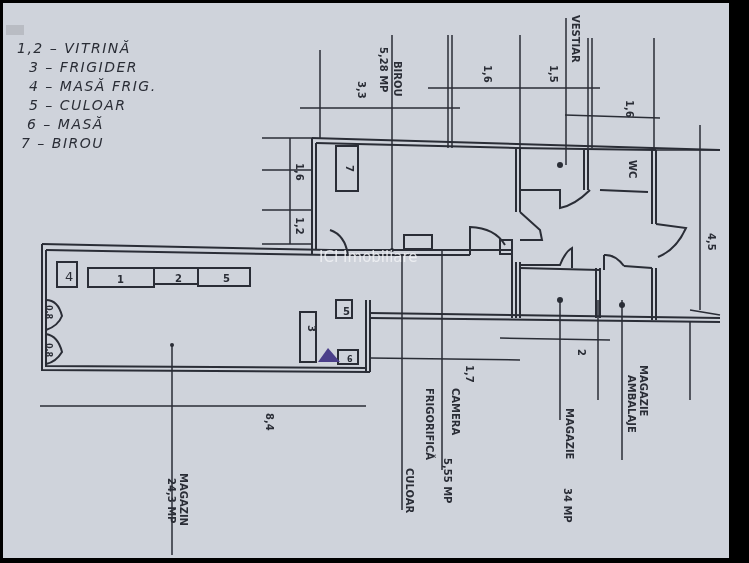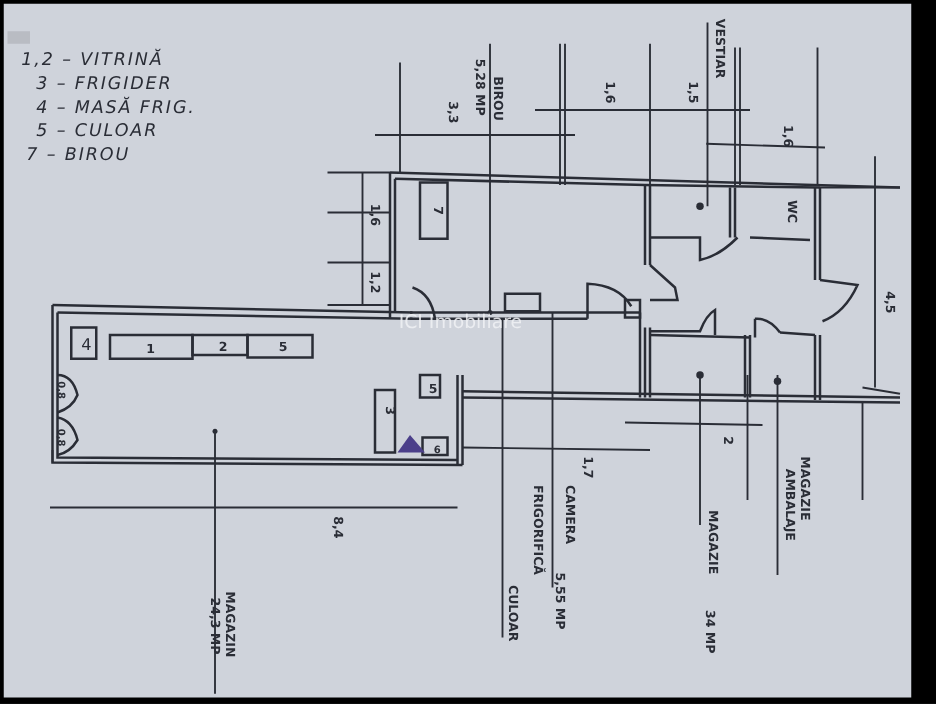--- a/index.html
+++ b/index.html
@@ -120,20 +120,21 @@
     <circle cx="622" cy="305" r="3" fill="#2a2d36"></circle>
     <circle cx="172" cy="345" r="2" fill="#2a2d36"></circle>
     <circle cx="392" cy="250" r="2" fill="#2a2d36"></circle>
   </svg>
 
   <div class="legend">
     <div><span>1,2</span> – <span>VITRINĂ</span></div>
     <div style="padding-left:12px"><span>3</span> – <span>FRIGIDER</span></div>
     <div style="padding-left:12px"><span>4</span> – <span>MASĂ FRIG.</span></div>
     <div style="padding-left:12px"><span>5</span> – <span>CULOAR</span></div>
+    <div style="padding-left:10px"><span>6</span> – <span>MASĂ</span></div>
     <div style="padding-left:4px"><span>7</span> – <span>BIROU</span></div>
   </div>
 
   <div class="lbl rot90" style="left:400px;top:58px;">BIROU</div>
   <div class="lbl rot90" style="left:386px;top:44px;">5,28 MP</div>
   <div class="lbl rot90" style="left:364px;top:78px;">3,3</div>
   <div class="lbl rot90" style="left:490px;top:62px;">1,6</div>
   <div class="lbl rot90" style="left:556px;top:62px;">1,5</div>
   <div class="lbl rot90" style="left:632px;top:97px;">1,6</div>
   <div class="lbl rot90" style="left:578px;top:12px;">VESTIAR</div>

